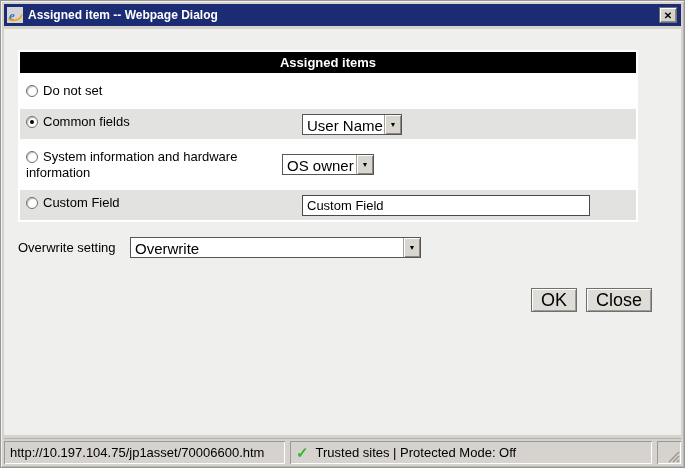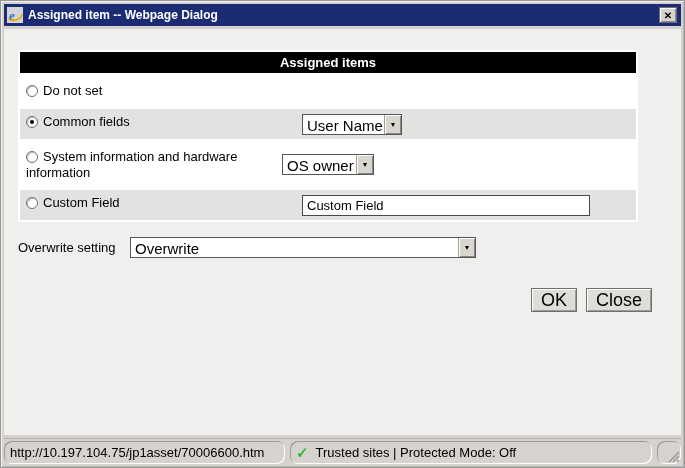--- a/index.html
+++ b/index.html
@@ -79,21 +79,21 @@
   .wselect .val { padding: 2px 4px 0 4px; font-size: 15px; white-space: nowrap; flex: 1; overflow: hidden; }
   .wselect .arrow {
     width: 17px; flex: 0 0 17px;
     background: #d9d6d0; border-left: 1px solid #a3a09b;
     box-shadow: inset 1px 1px 0 #ffffff, inset -1px -1px 0 #8a8782;
     display: flex; align-items: center; justify-content: center;
     font-size: 7px; color: #000;
   }
   .sel-username  { width: 100px; }
   .sel-osowner   { width: 92px;  }
-  .sel-overwrite { width: 346px; }
+  .sel-overwrite { width: 291px; }
   .textfield {
     width: 288px; height: 21px;
     border: 1px solid #494949; background: #fff;
     font-size: 13px; padding: 1px 4px;
     font-family: "Liberation Sans", sans-serif;
   }
   .overwrite-row { margin-top: 15px; display: flex; align-items: center; font-size: 13px; }
   .overwrite-row .lbl { flex: 0 0 112px; }
   .actions { margin-top: 30px; display: flex; justify-content: flex-end; gap: 9px; padding-right: 29px; }
   .wbtn {
@@ -107,21 +107,21 @@
   .statusbar {
     flex: 0 0 26px; margin-top: 3px;
     border-top: 1px solid #b5b2ad;
     display: flex; align-items: stretch; gap: 5px;
     padding-top: 2px;
   }
   .panel {
     box-shadow: inset 1px 1px 0 #9c9a94, inset -1px -1px 0 #ffffff;
     display: flex; align-items: center;
     padding: 0 6px; font-size: 13px; color: #000;
-    overflow: hidden; white-space: nowrap; border-radius: 8px;
+    overflow: hidden; white-space: nowrap;
   }
   .url-panel { flex: 0 0 281px; }
   .zone-panel { flex: 1; gap: 7px; }
   .check-icon { color: #2eb82e; font-weight: bold; font-size: 15px; line-height: 1; }
   .grip-panel { flex: 0 0 24px; position: relative; padding: 0; }
   .grip-panel svg { position: absolute; right: 1px; bottom: 1px; }
 </style>
 </head>
 <body>
 

